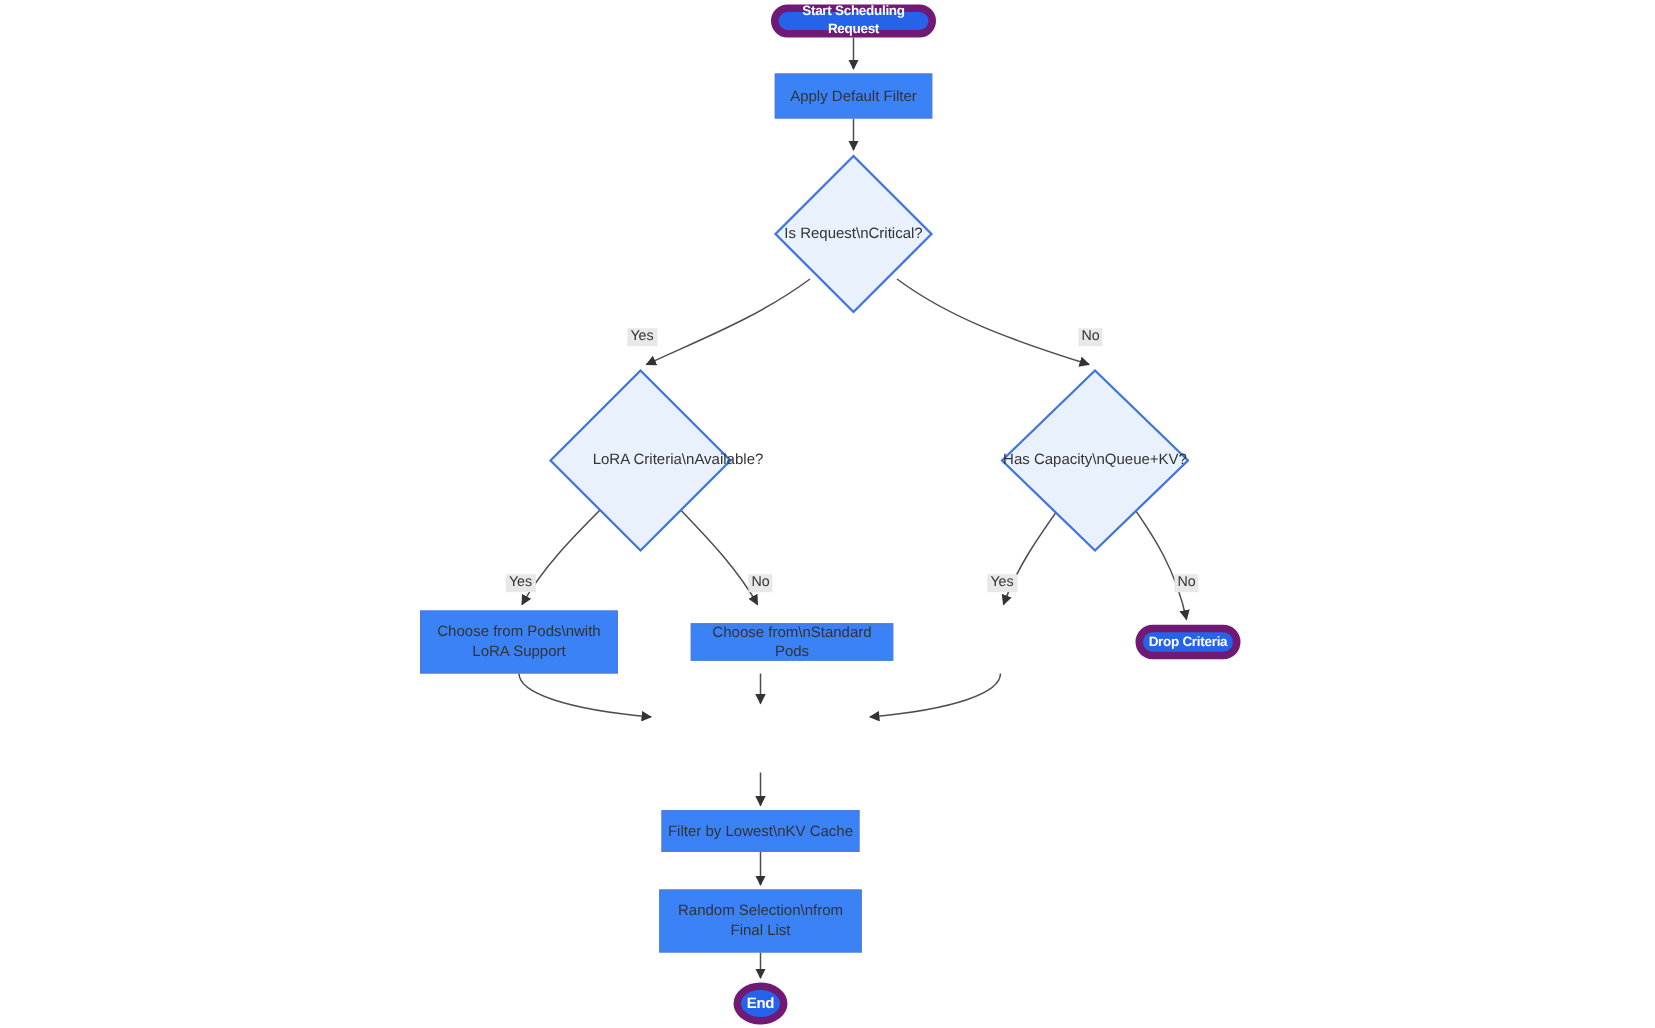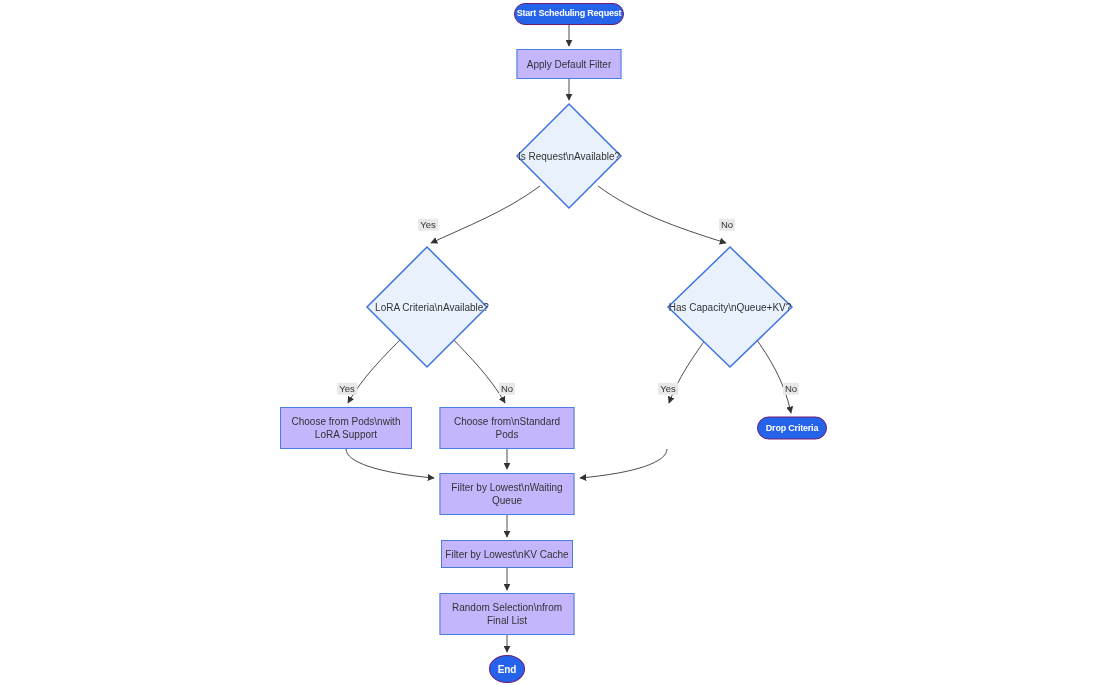--- a/index.html
+++ b/index.html
@@ -13,32 +13,32 @@
   #edges{position:absolute;left:0;top:0;width:1103px;height:685px;}
   .node{
     position:absolute;
     transform:translate(-50%,-50%);
     display:flex;align-items:center;justify-content:center;
     text-align:center;
     font-size:10px;line-height:1.3;color:#333333;
     box-sizing:border-box;
   }
   .rect{
-    background:#c4b5fd;
+    background:#3b82f6;
     border:1.5px solid #4a7ce2;
     padding:2px 8px;
   }
   .tight{padding:2px 2px;}
   .stadium{
     background:#2563eb;
     color:#ffffff;
     font-weight:bold;
     font-size:9px;letter-spacing:-0.2px;
     border-radius:13px;
-    border:1px solid #701a75;
+    border:5px solid #701a75;
   }
   .circlepill{border-radius:50%;font-size:10px;}
   .dlabel{
     position:absolute;
     transform:translate(-50%,-50%);
     font-size:10px;color:#333333;white-space:nowrap;
     text-align:center;
   }
   .edge-label{
     position:absolute;
@@ -87,37 +87,34 @@
   </svg>
 
   <div class="node stadium" style="left:569px;top:14px;width:110px;height:22px;">
     <span>Start Scheduling Request</span>
   </div>
 
   <div class="node rect" style="left:569px;top:64px;width:105px;height:30px;">
     <span>Apply Default Filter</span>
   </div>
 
-  <span class="dlabel" style="left:569px;top:156px;">Is Request\nAvailable?</span>
-  <span class="dlabel" style="left:412px;top:307px;padding-left:40px;">LoRA Criteria\nAvailable?</span>
+  <span class="dlabel" style="left:569px;top:156px;">Is Request\nCritical?</span>
+  <span class="dlabel" style="left:432px;top:307px;padding-left:40px;">LoRA Criteria\nAvailable?</span>
   <span class="dlabel" style="left:730px;top:307px;">Has Capacity\nQueue+KV?</span>
 
   <div class="node rect" style="left:346px;top:428px;width:132px;height:42px;">
     <span>Choose from Pods\nwith LoRA Support</span>
   </div>
-  <div class="node rect" style="left:507px;top:428px;width:135px;height:42px;">
+  <div class="node rect" style="left:528px;top:428px;width:135px;height:25px;">
     <span>Choose from\nStandard Pods</span>
   </div>
   <div class="node stadium" style="left:792px;top:428px;width:70px;height:23px;">
     <span>Drop Criteria</span>
   </div>
 
-  <div class="node rect" style="left:507px;top:494px;width:135px;height:42px;">
-    <span>Filter by Lowest\nWaiting Queue</span>
-  </div>
   <div class="node rect tight" style="left:507px;top:554px;width:132px;height:28px;">
     <span>Filter by Lowest\nKV Cache</span>
   </div>
   <div class="node rect" style="left:507px;top:614px;width:135px;height:42px;">
     <span>Random Selection\nfrom Final List</span>
   </div>
   <div class="node stadium circlepill" style="left:507px;top:669px;width:36px;height:28px;">
     <span>End</span>
   </div>
 

